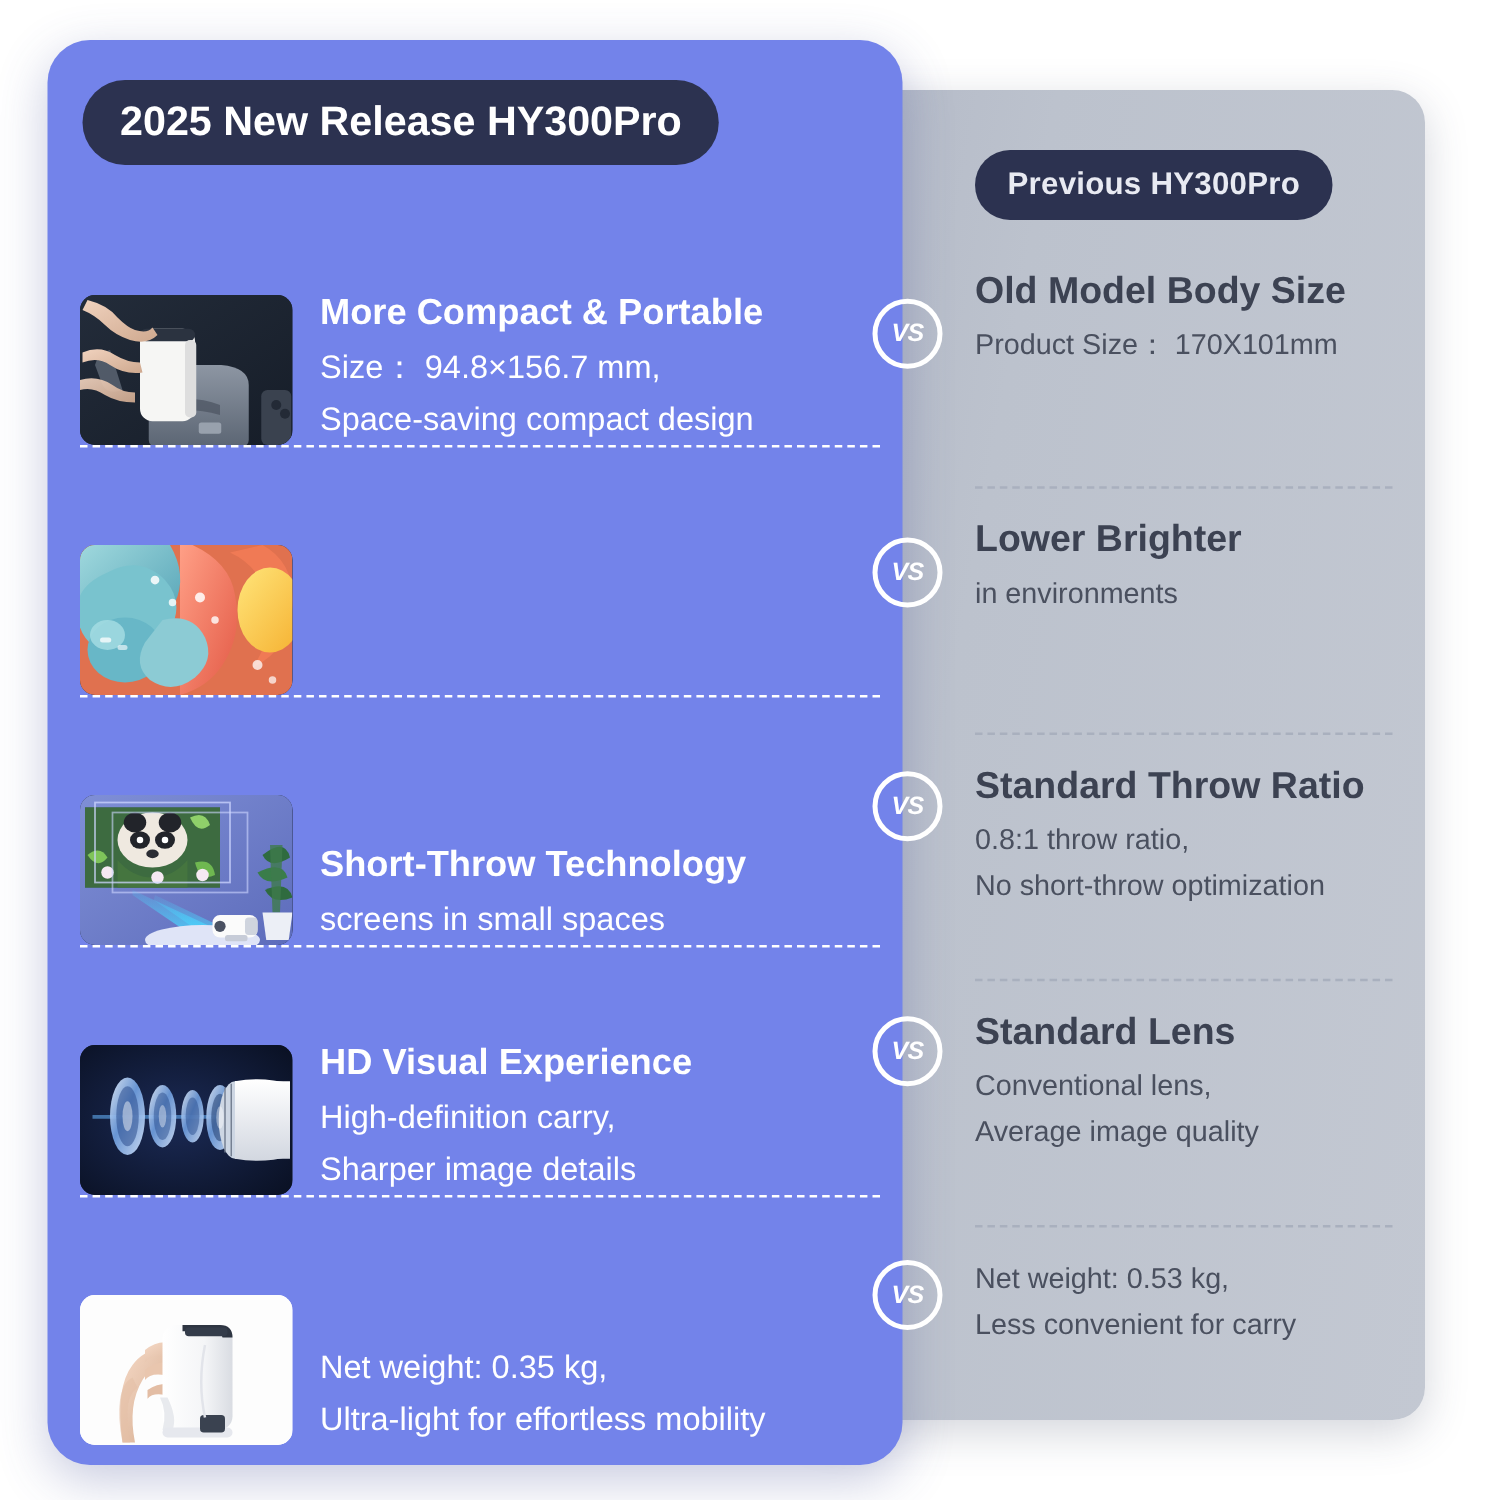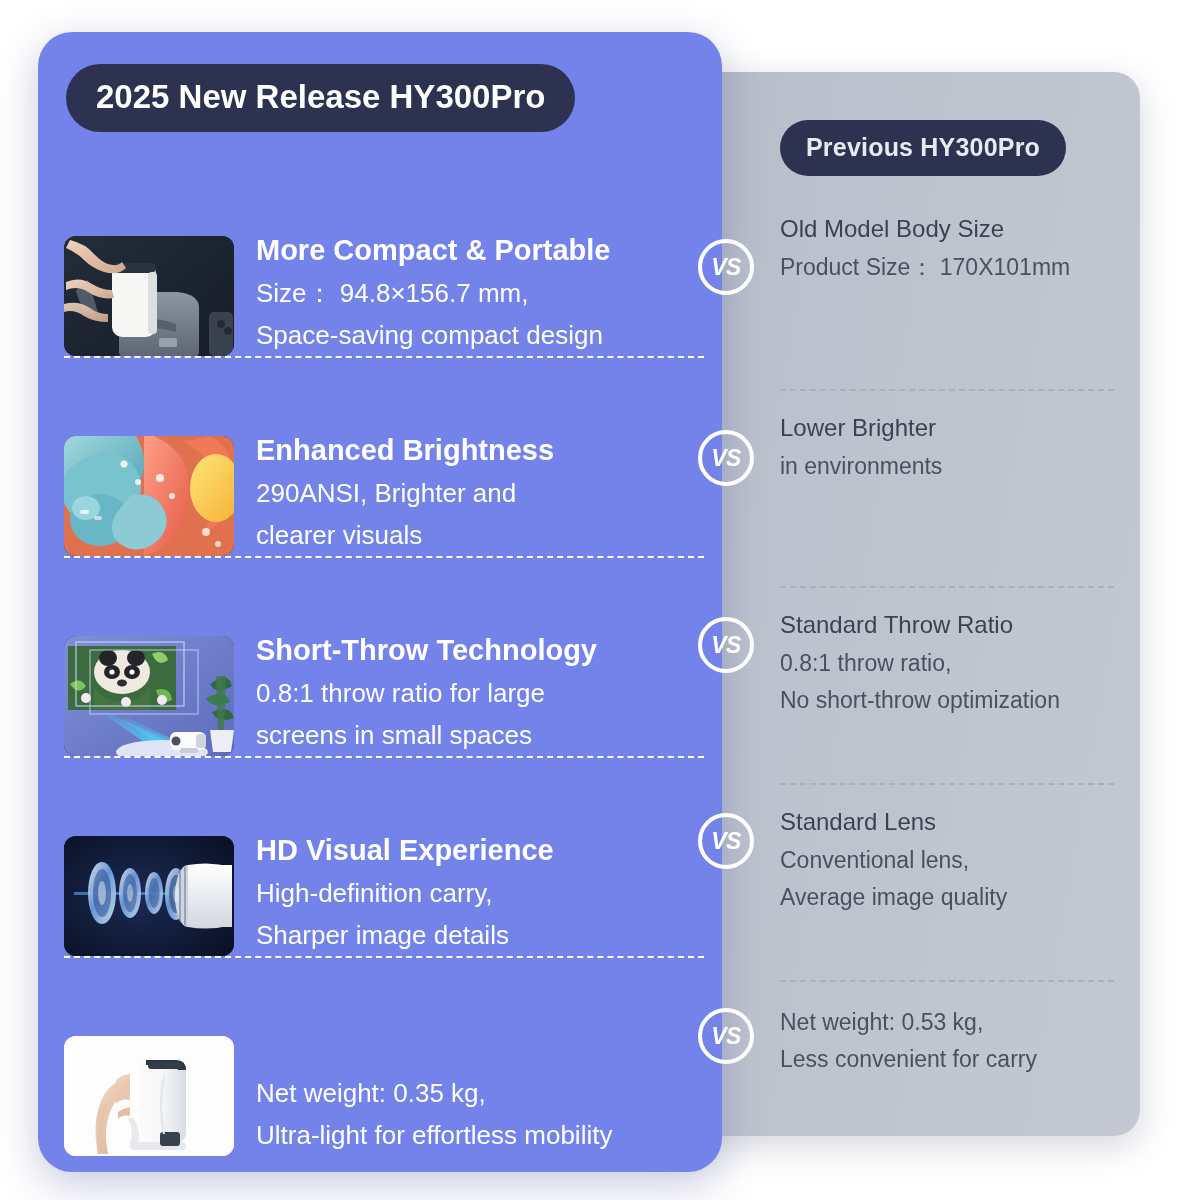--- a/index.html
+++ b/index.html
@@ -55,22 +55,22 @@
   .right-rows { margin-top: 16px; }
 
   .r-row {
     height: 197px;
     padding-top: 22px;
     position: relative;
   }
   .r-row + .r-row { border-top: 2px dashed #a9b0be; }
 
   .r-title {
-    font-size: 24px;
-    font-weight: normal;
+    font-size: 30px;
+    font-weight: bold;
     color: #3c4252;
     line-height: 1.25;
     margin-bottom: 5px;
   }
   .r-line {
     font-size: 23px;
     color: #4a505f;
     line-height: 1.62;
     white-space: nowrap;
   }
@@ -149,21 +149,21 @@
   
   .vs {
     position: absolute;
     width: 56px;
     height: 56px;
     border: 4px solid #ffffff;
     border-radius: 50%;
     display: flex;
     align-items: center;
     justify-content: center;
-    font-size: 23px;
+    font-size: 20px;
     font-weight: bold;
     font-style: italic;
     color: #ffffff;
     letter-spacing: -0.5px;
     z-index: 40;
   }
 </style>
 </head>
 <body>
 
@@ -280,25 +280,20 @@
             <path d="M66 60 q24 -6 34 14 q8 18 -8 32 q-18 14 -36 2 q-14 -12 -4 -30 z" fill="#8ccbd4"></path>
             <circle cx="96" cy="42" r="4" fill="#ffffff" opacity="0.85"></circle>
             <circle cx="108" cy="60" r="3" fill="#ffffff" opacity="0.8"></circle>
             <circle cx="142" cy="96" r="4" fill="#ffffff" opacity="0.75"></circle>
             <circle cx="60" cy="28" r="3.5" fill="#ffffff" opacity="0.85"></circle>
             <circle cx="74" cy="46" r="3" fill="#ffffff" opacity="0.8"></circle>
             <circle cx="154" cy="108" r="3" fill="#ffffff" opacity="0.7"></circle>
             <rect x="16" y="74" width="9" height="4" rx="2" fill="#ffffff" opacity="0.75"></rect>
             <rect x="30" y="80" width="8" height="4" rx="2" fill="#ffffff" opacity="0.6"></rect>
           </svg>
-        </div>
-        <div class="l-text">
-          <div class="l-title">Enhanced Brightness</div>
-          <div class="l-line">290ANSI, Brighter and</div>
-          <div class="l-line">clearer visuals</div>
         </div>
       </div>
 
       <div class="l-row">
         <div class="thumb">
           <svg viewBox="0 0 170 120">
             <defs>
               <linearGradient id="wall" x1="0" y1="0" x2="1" y2="1">
                 <stop offset="0%" stop-color="#7f8fd6"></stop>
                   <stop offset="100%" stop-color="#5d6cbb"></stop>
@@ -337,21 +332,20 @@
             <rect x="116" y="112" width="18" height="5" rx="2" fill="#c7ccd8"></rect>
             <path d="M146 48 q18 -14 22 2 q-16 10 -22 -2 z" fill="#2f6b3f"></path>
             <path d="M142 62 q20 -10 24 4 q-18 8 -24 -4 z" fill="#3a7d4a"></path>
             <path d="M148 76 q18 -8 22 6 q-16 6 -22 -6 z" fill="#2f6b3f"></path>
             <path d="M152 40 l2 54 l6 0 l2 -54 z" fill="#3f7a4c" opacity="0.8"></path>
             <path d="M146 94 l24 0 l-3 22 l-18 0 z" fill="#eceff6"></path>
           </svg>
         </div>
         <div class="l-text">
           <div class="l-title">Short-Throw Technology</div>
-          <div class="l-line">0.8:1 throw ratio for large</div>
           <div class="l-line">screens in small spaces</div>
         </div>
       </div>
 
       <div class="l-row">
         <div class="thumb">
           <svg viewBox="0 0 170 120">
             <defs>
               <radialGradient id="nbg" cx="0.45" cy="0.5" r="0.8">
                 <stop offset="0%" stop-color="#1b2a55"></stop>

